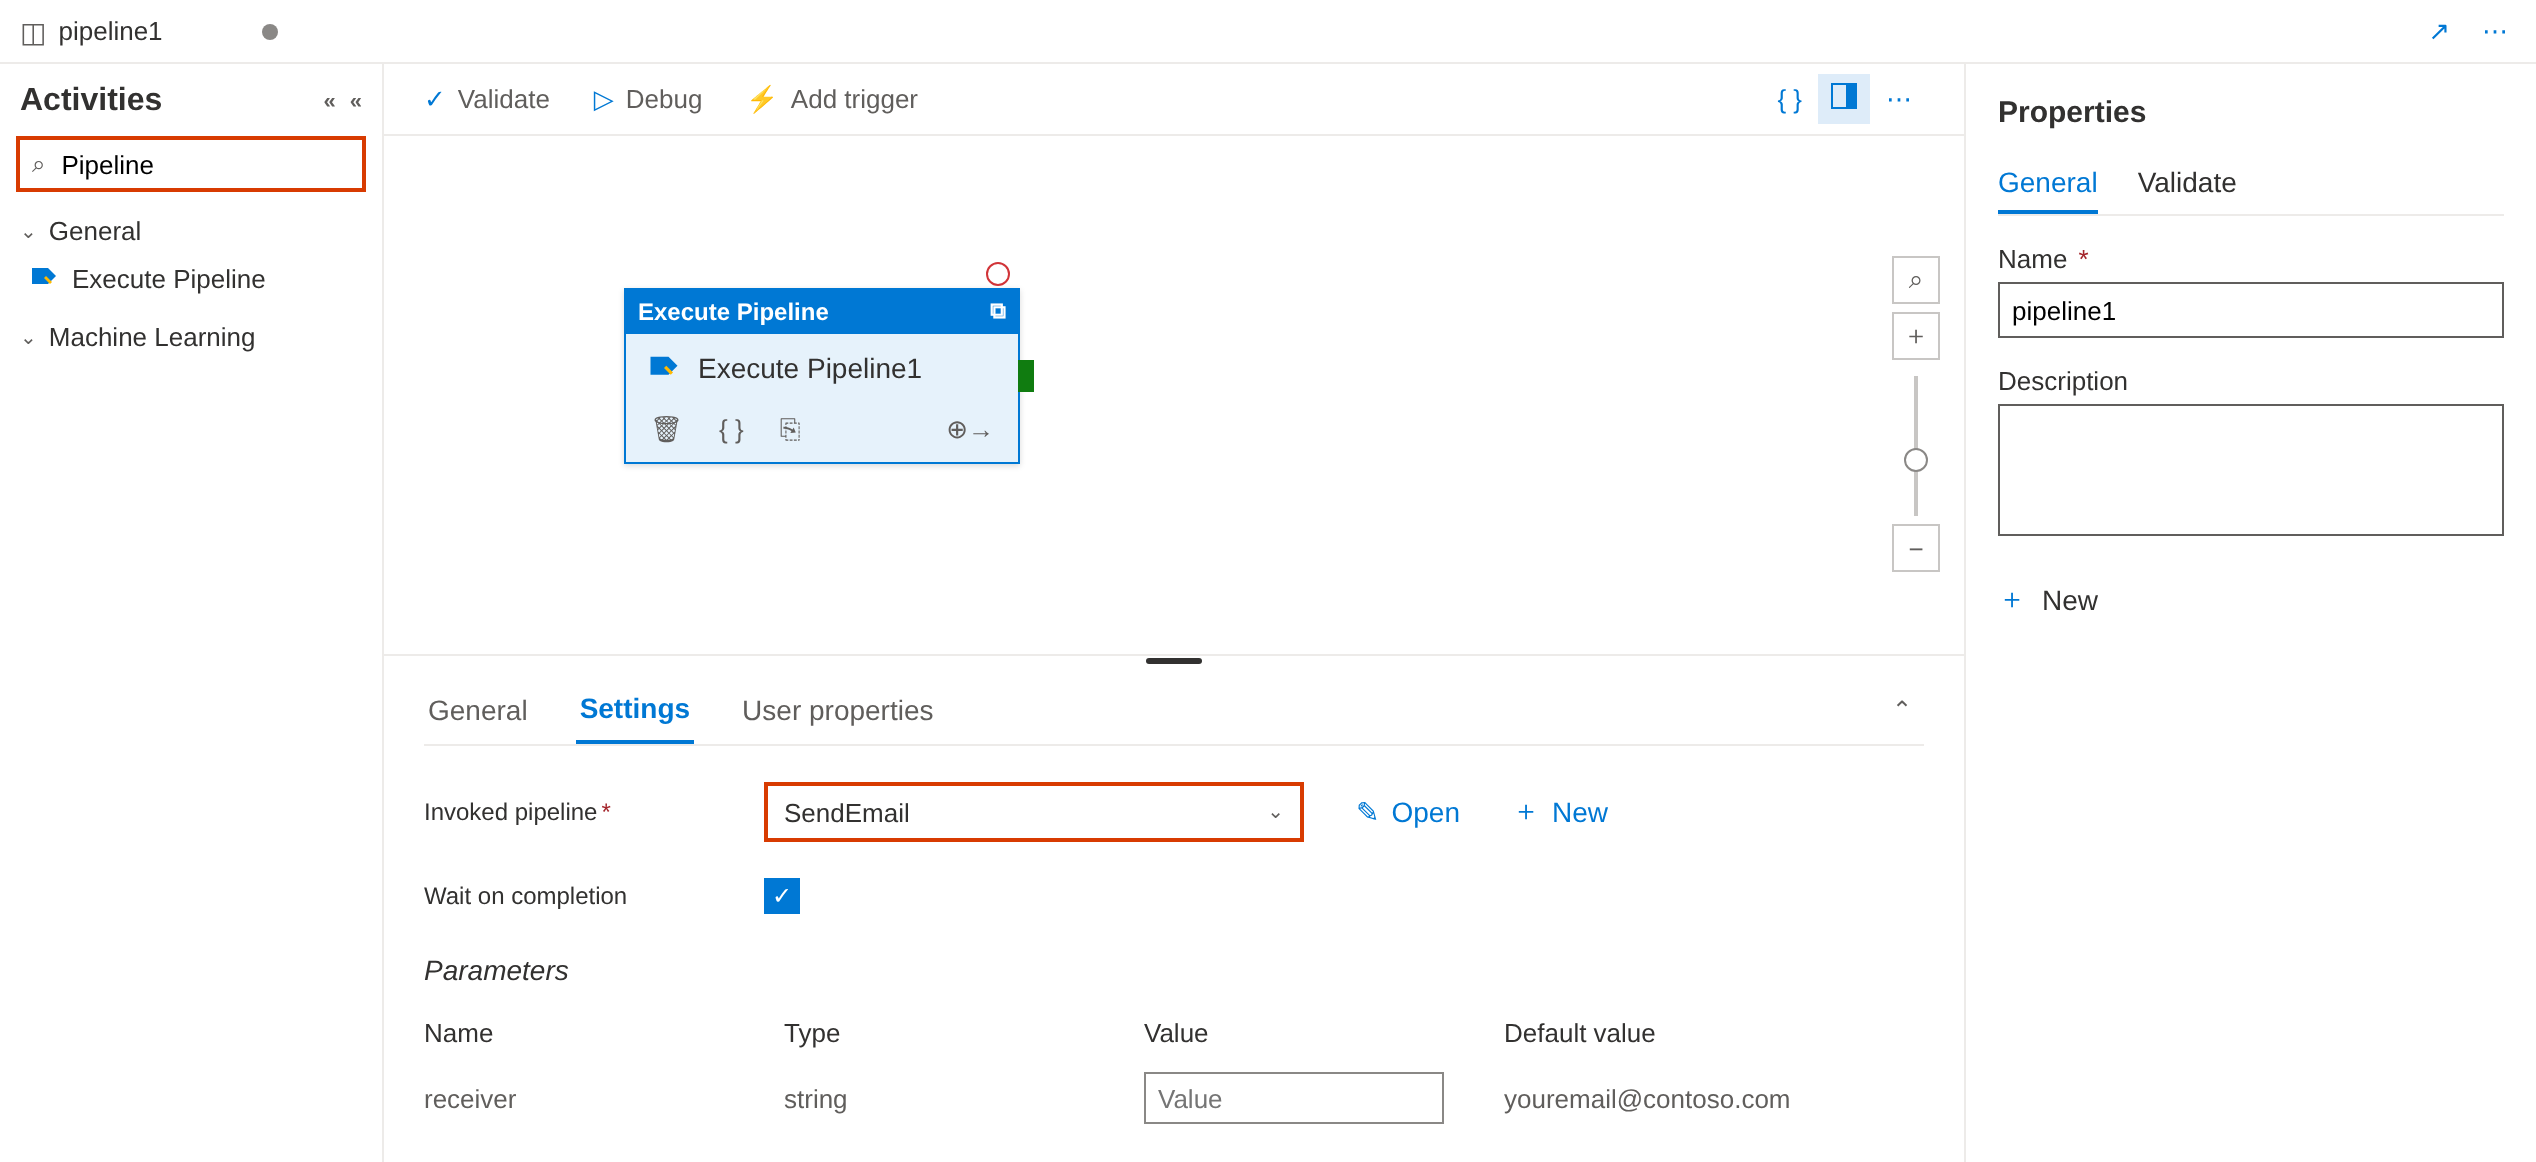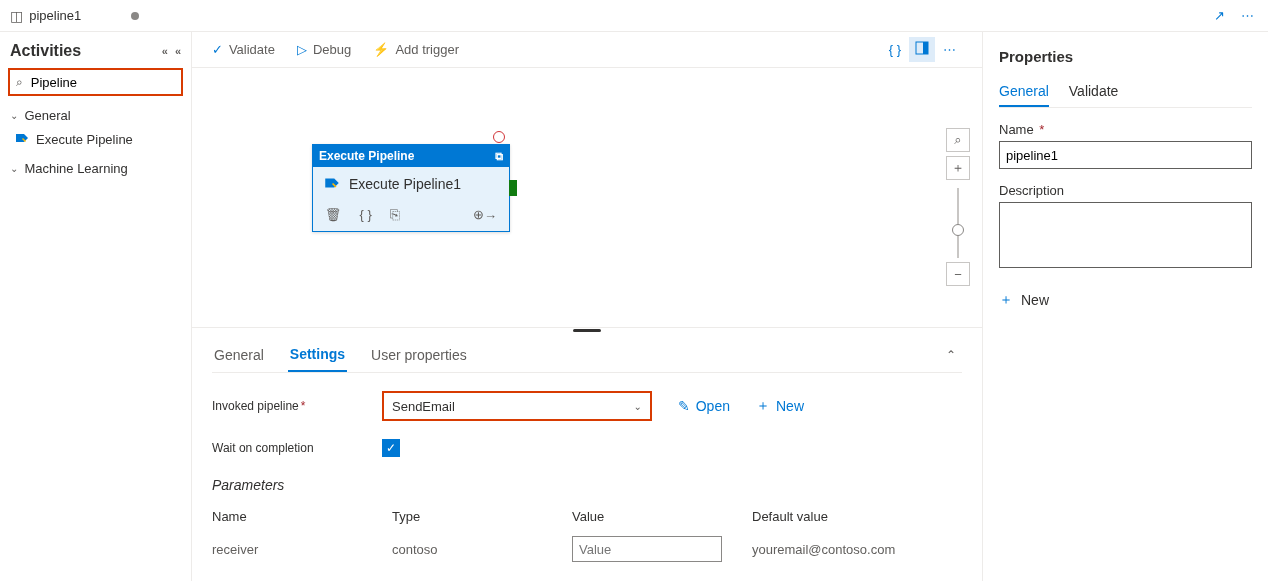--- a/index.html
+++ b/index.html
@@ -233,21 +233,21 @@
 
       <div class="params-title">Parameters</div>
       <div class="params-header">
         <div class="col-name">Name</div>
         <div class="col-type">Type</div>
         <div class="col-value">Value</div>
         <div class="col-default">Default value</div>
       </div>
       <div class="params-row">
         <div class="col-name">receiver</div>
-        <div class="col-type">contoso</div>
+        <div class="col-type">string</div>
         <div class="col-value"><input placeholder="Value" style=""></div>
         <div class="col-default">youremail@contoso.com</div>
       </div>
     </div>
 
   </div>
 
   <div class="props-panel">
     <div class="props-title">Properties</div>
     <div class="props-tabs">

